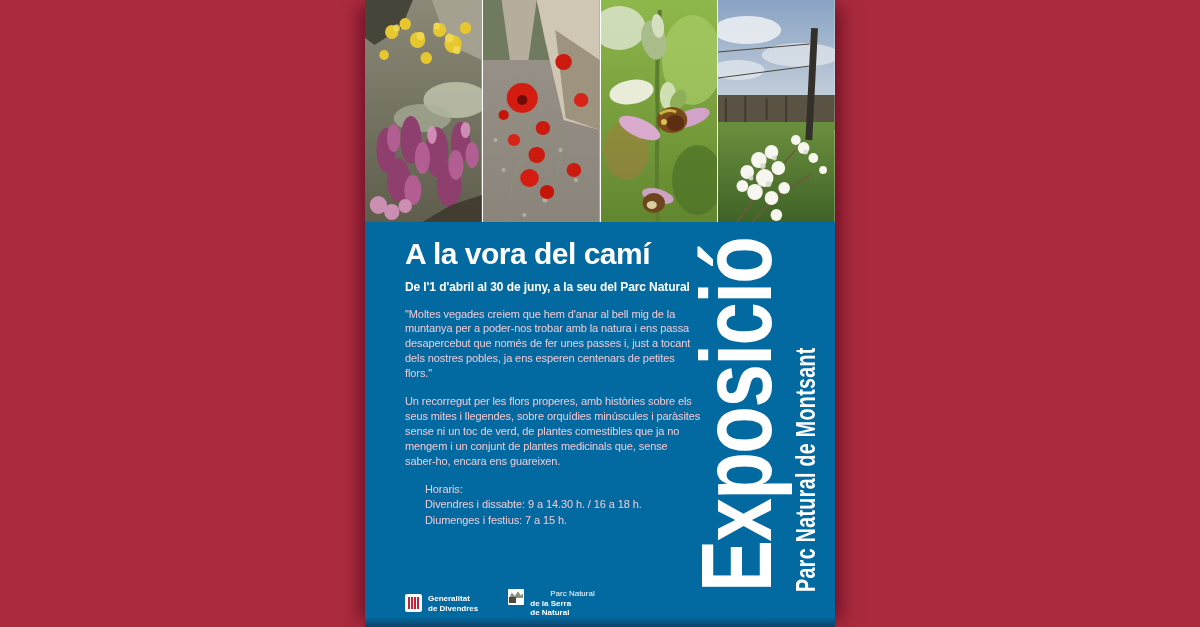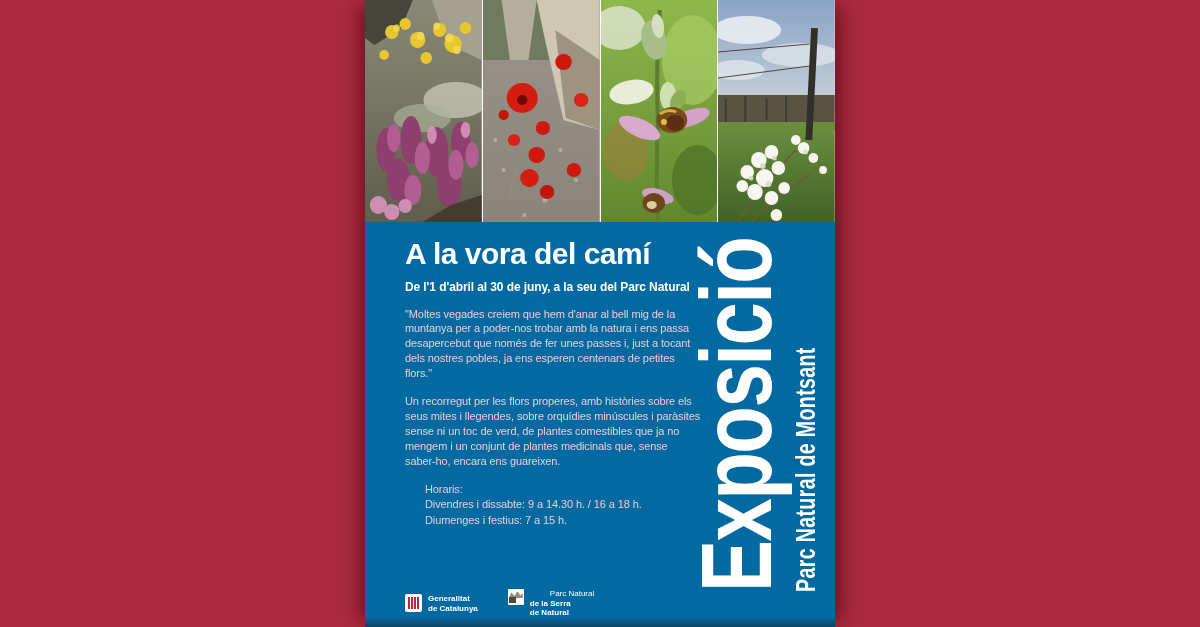--- a/index.html
+++ b/index.html
@@ -305,21 +305,21 @@
     <span class="expo-small">Parc Natural de Montsant</span>
   </div>
 
   <div class="logos">
     <div class="logo">
       <span class="senyera-icon">
           <span class="senyera-bars"></span>
         </span>
       <span class="logo-text">
         <span>Generalitat</span><br>
-        <span>de Catalunya</span>
+        <span>de Divendres</span>
       </span>
     </div>
     <div class="logo">
       <span class="parc-icon">
           <span class="mtn"></span>
           <span class="base"></span>
         </span>
       <span class="logo-text">
         <span class="light">Parc Natural</span><br>
         <span>de la Serra</span><br>

